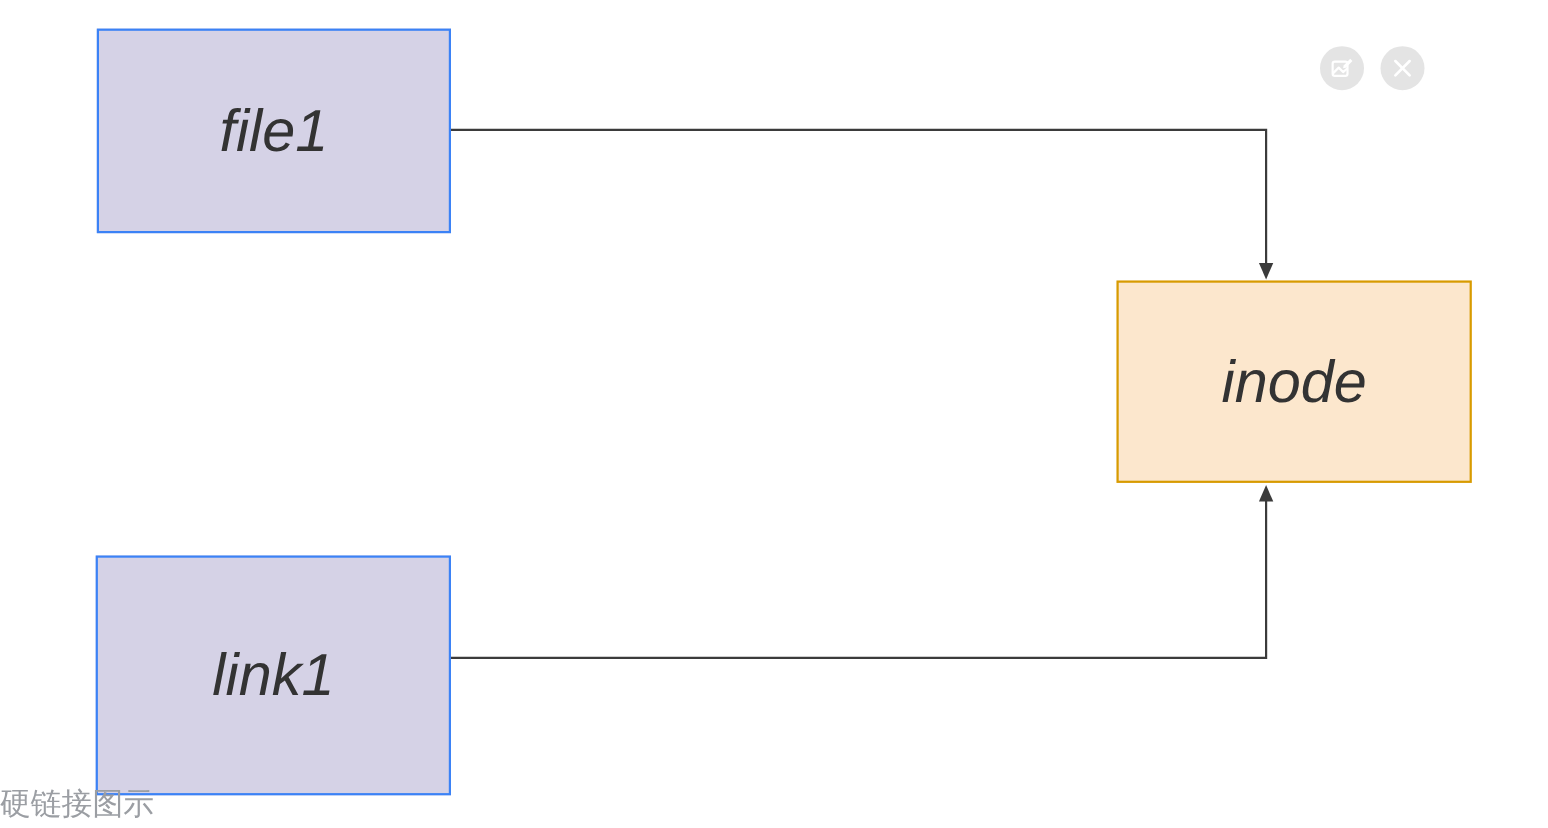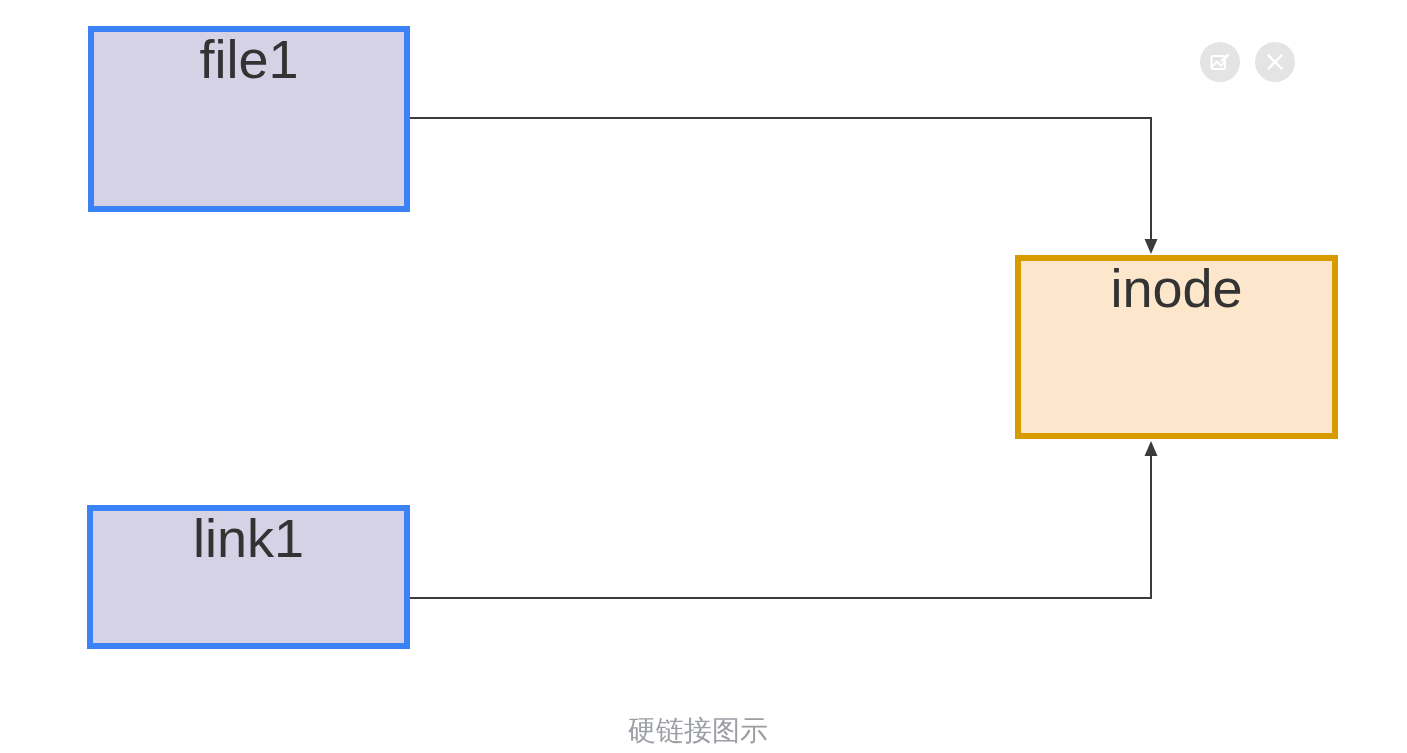--- a/index.html
+++ b/index.html
@@ -13,46 +13,47 @@
   }
   .edges-layer {
     position: absolute;
     left: 0; top: 0;
     width: 1407px; height: 753px;
     pointer-events: none;
   }
   .node {
     position: absolute;
     box-sizing: border-box;
-    border: 6px solid #3b82f6;
+    border: 2px solid #3b82f6;
     background: #d5d2e6;
     display: flex;
-    align-items: flex-start;
+    align-items: center;
     justify-content: center;
+    font-style: italic;
   }
   .node .node-label {
     font-size: 54px;
     color: #333333;
     letter-spacing: 0px;
     line-height: 1;
     user-select: none;
   }
   .node-file1 { left: 88px;  top: 26px;  width: 322px; height: 186px; }
-  .node-link1 { left: 87px;  top: 505px; width: 323px; height: 144px; }
+  .node-link1 { left: 87px;  top: 505px; width: 323px; height: 218px; }
   .node-inode {
     left: 989px; top: 255px; width: 323px; height: 184px;
     background: #fce7cd;
     border-color: #d79b00;
     margin-left: 26px;
   }
   .caption {
     position: absolute;
     left: 0; right: 11px;
     top: 712px;
-    text-align: center;
+    text-align: left;
     font-size: 28px;
     color: #9b9ea3;
     user-select: none;
   }
   .controls {
     position: absolute;
     left: 1200px;
     top: 42px;
     display: flex;
     gap: 15px;

